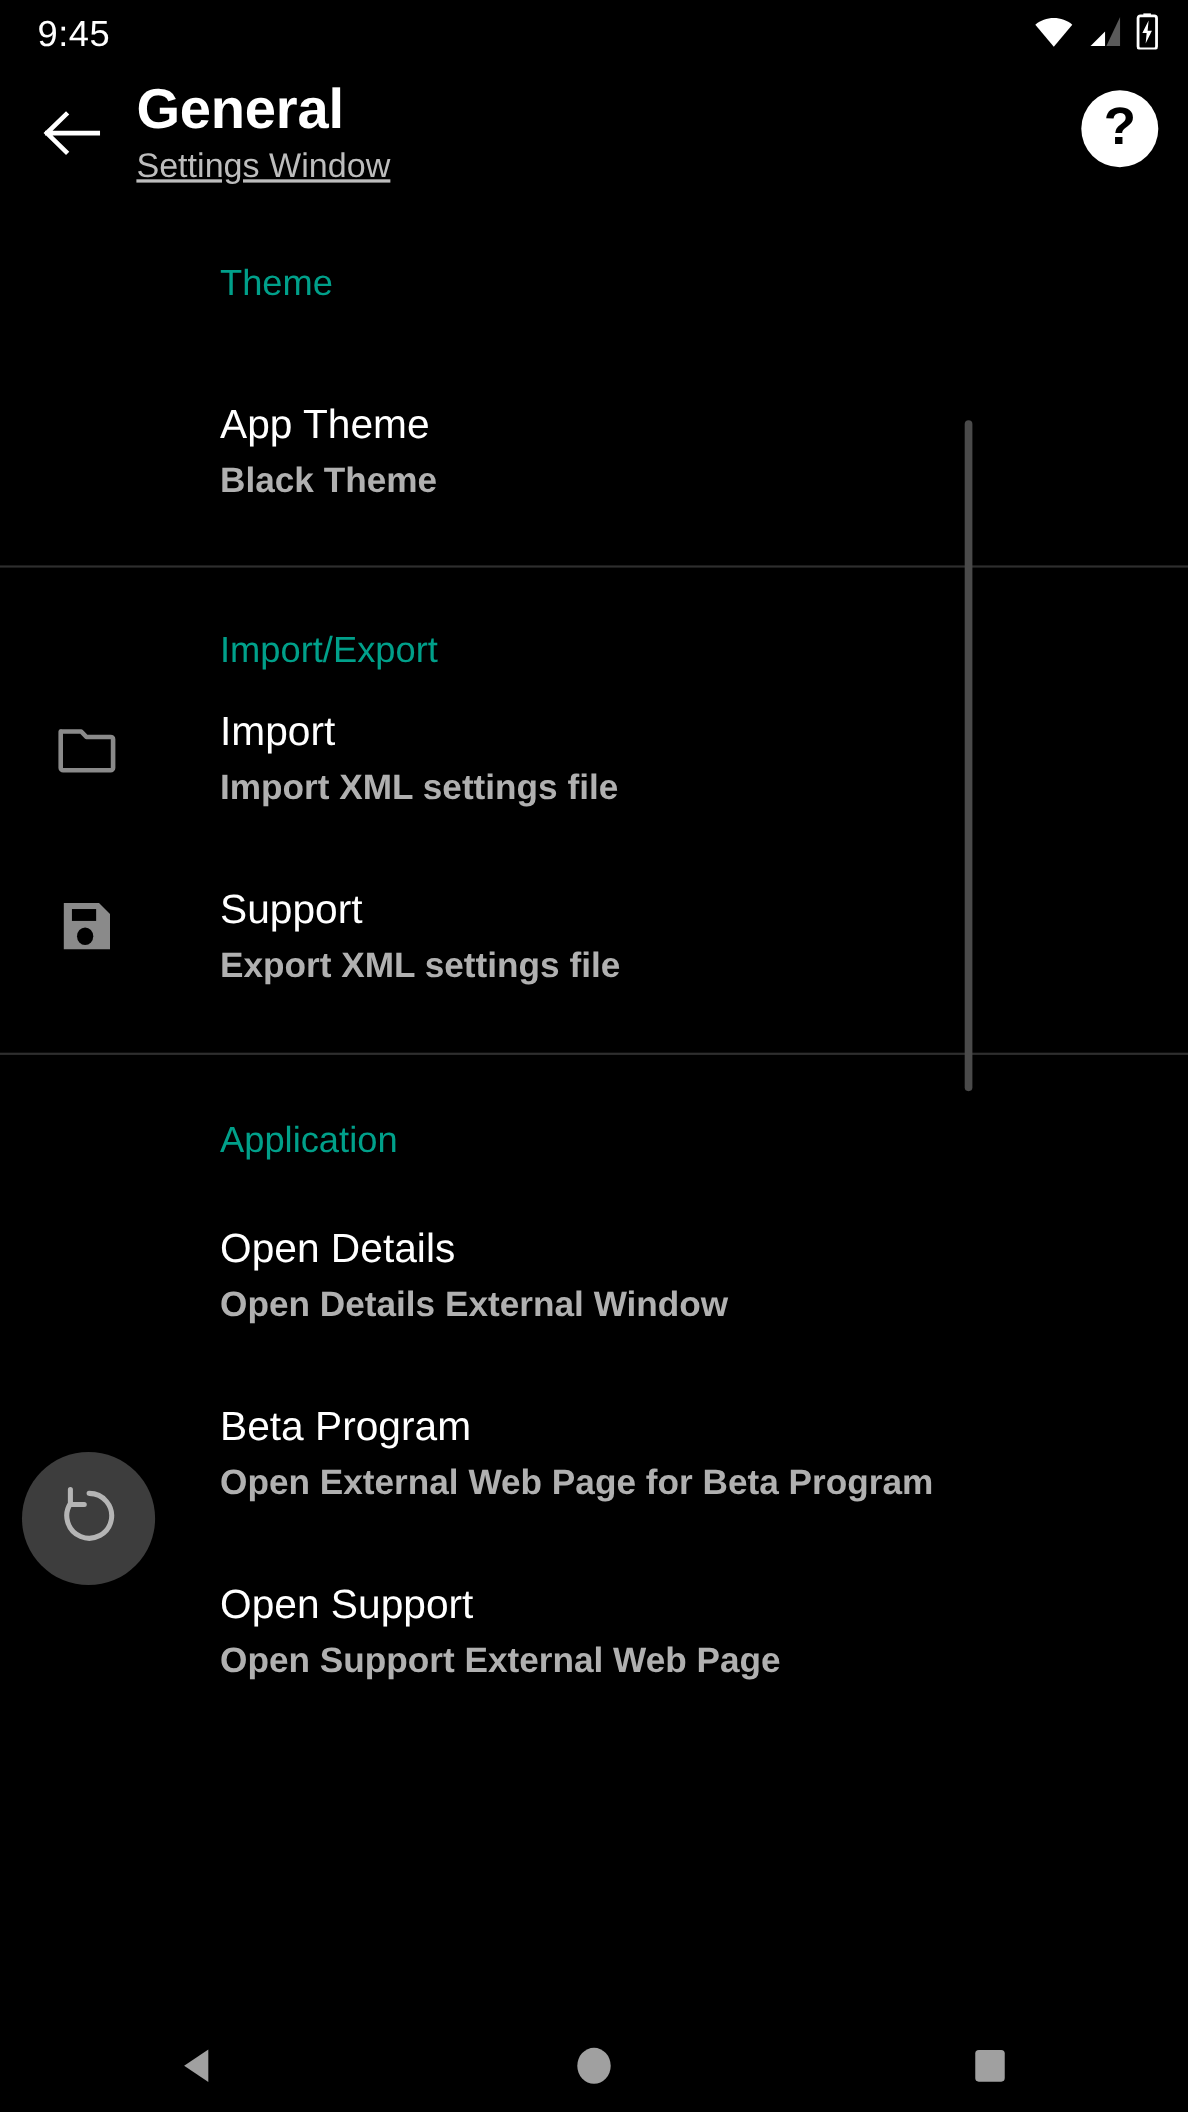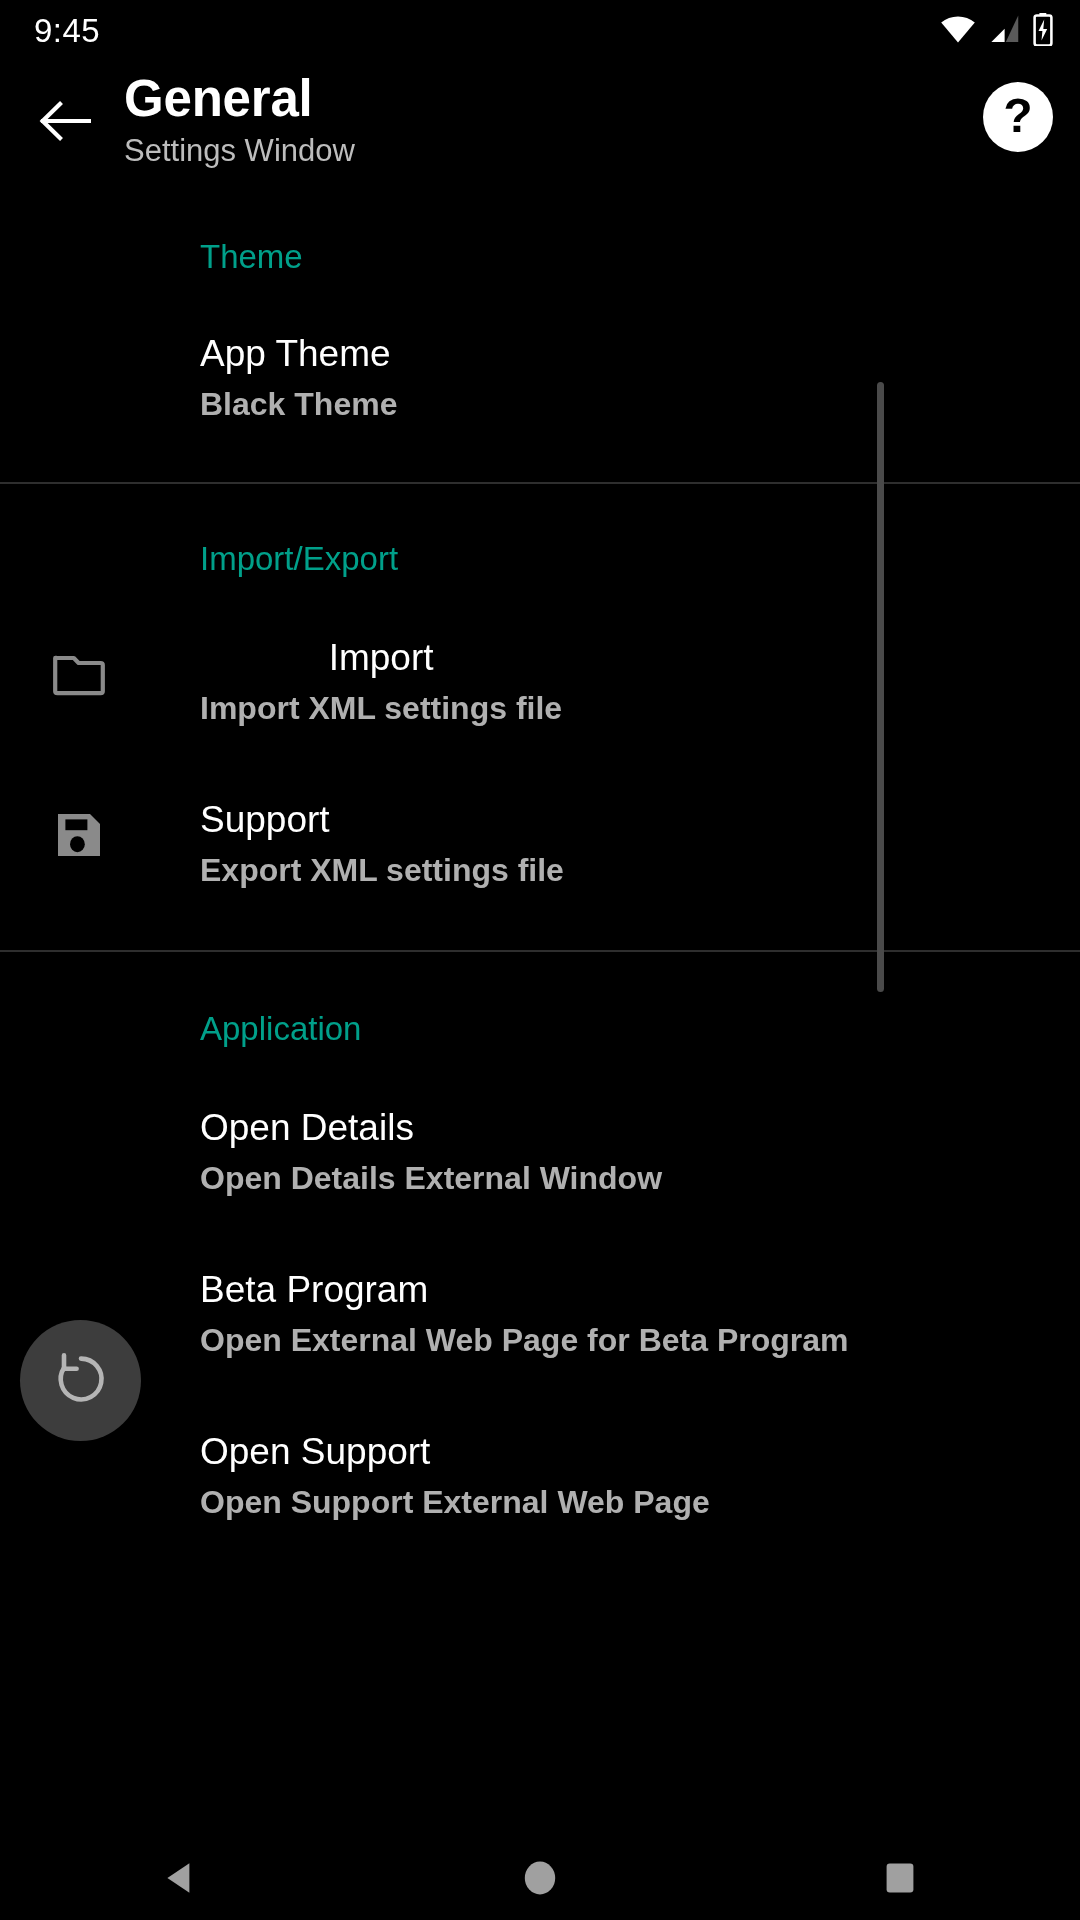--- a/index.html
+++ b/index.html
@@ -29,20 +29,21 @@
     display:flex; align-items:center; justify-content:center;
   }
   #app-bar-text { position:absolute; left:124px; top:8px; }
   #app-title {
     color:#fff; font-size:51px; font-weight:700; line-height:58px;
     letter-spacing:-0.2px;
   }
   #app-subtitle {
     color:#bdbdbd; font-size:31px; font-weight:400; line-height:42px;
     margin-top:2px;
+    text-decoration:underline;
   }
   #help-button {
     position:absolute; right:27px; top:20px;
     width:70px; height:70px; border-radius:50%;
     background:#ffffff; display:flex; align-items:center; justify-content:center;
   }
   #help-button .qmark {
     color:#000; font-size:48px; font-weight:700; line-height:1;
     margin-top:-2px;
   }
@@ -147,34 +148,34 @@
     <div id="help-button">
       <span class="qmark">?</span>
     </div>
   </div>
 
   <div id="content">
 
     <div class="section">
       <div class="section-header" style="padding-top:52px;">Theme</div>
 
-      <div class="row" style="margin-top:54px; padding-bottom:56px;">
+      <div class="row" style="margin-top:86px; padding-bottom:56px;">
         <div class="row-text">
           <div class="row-title">App Theme</div>
           <div class="row-sub">Black Theme</div>
         </div>
       </div>
     </div>
 
     <div class="divider"></div>
 
     <div class="section">
       <div class="section-header" style="padding-top:56px;">Import/Export</div>
 
-      <div class="row" style="margin-top:56px;text-align:center;">
+      <div class="row" style="margin-top:31px;">
         <div class="row-icon" style="top:12px;">
           <svg width="54" height="46" viewBox="0 0 27 23">
             <path d="M1.6 4.0 L1.6 20.6 C1.6 21.2 2.1 21.6 2.7 21.6 L24.3 21.6 C24.9 21.6 25.4 21.2 25.4 20.6 L25.4 7.5 C25.4 6.9 24.9 6.5 24.3 6.5 L13.3 6.5 L10.9 4.0 L2.7 4.0 C2.1 4.0 1.6 3.9 1.6 4.0 Z" fill="none" stroke="#8a8a8a" stroke-width="2.1" stroke-linejoin="round"></path>
           </svg>
         </div>
         <div class="row-text">
           <div class="row-title">Import</div>
           <div class="row-sub">Import XML settings file</div>
         </div>
       </div>

